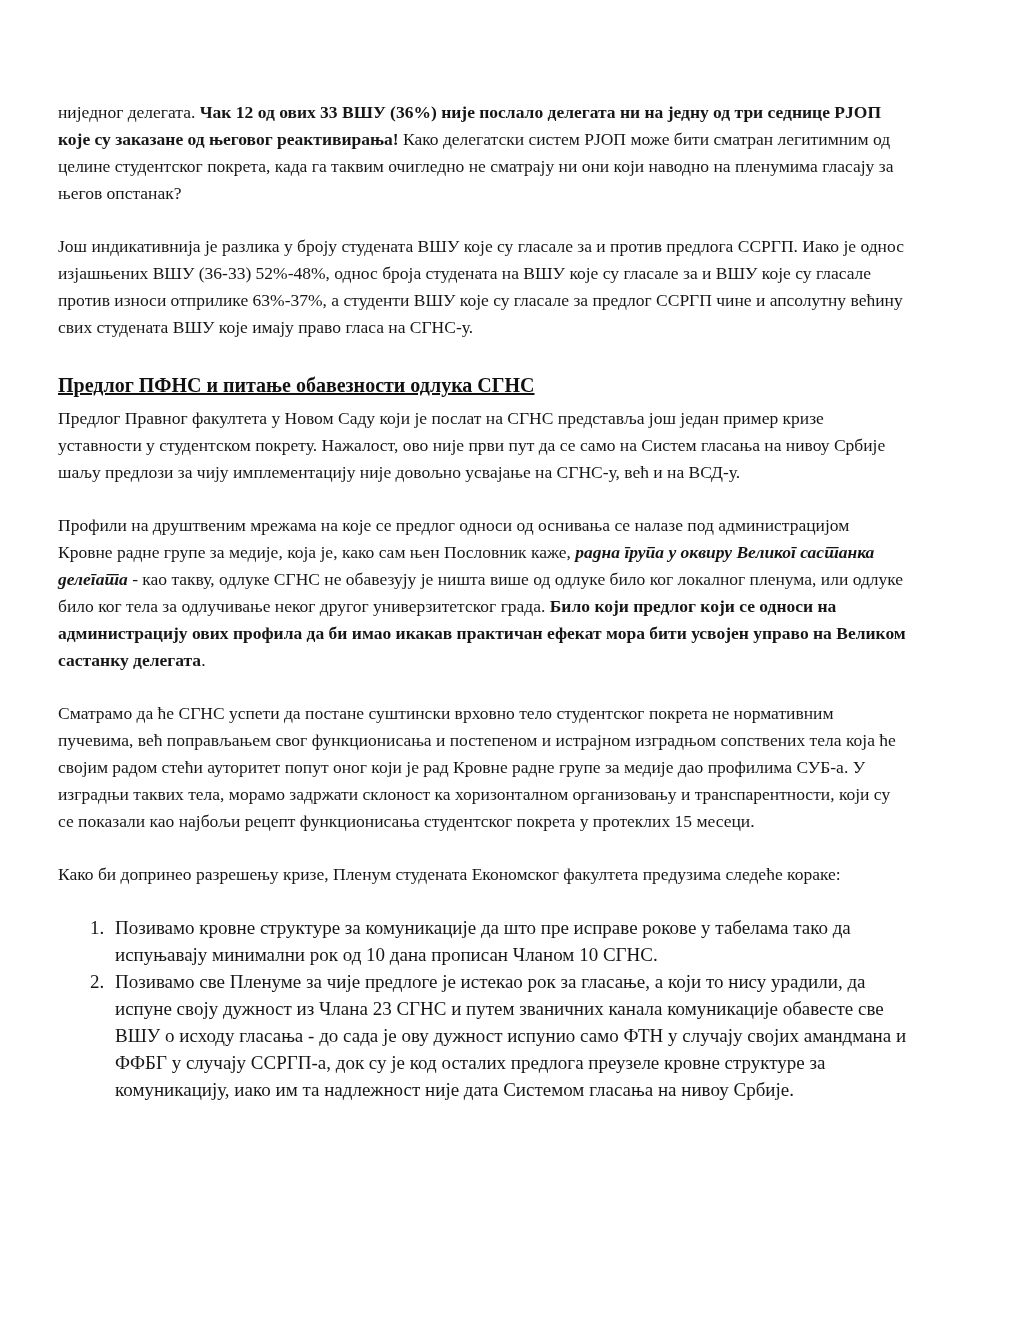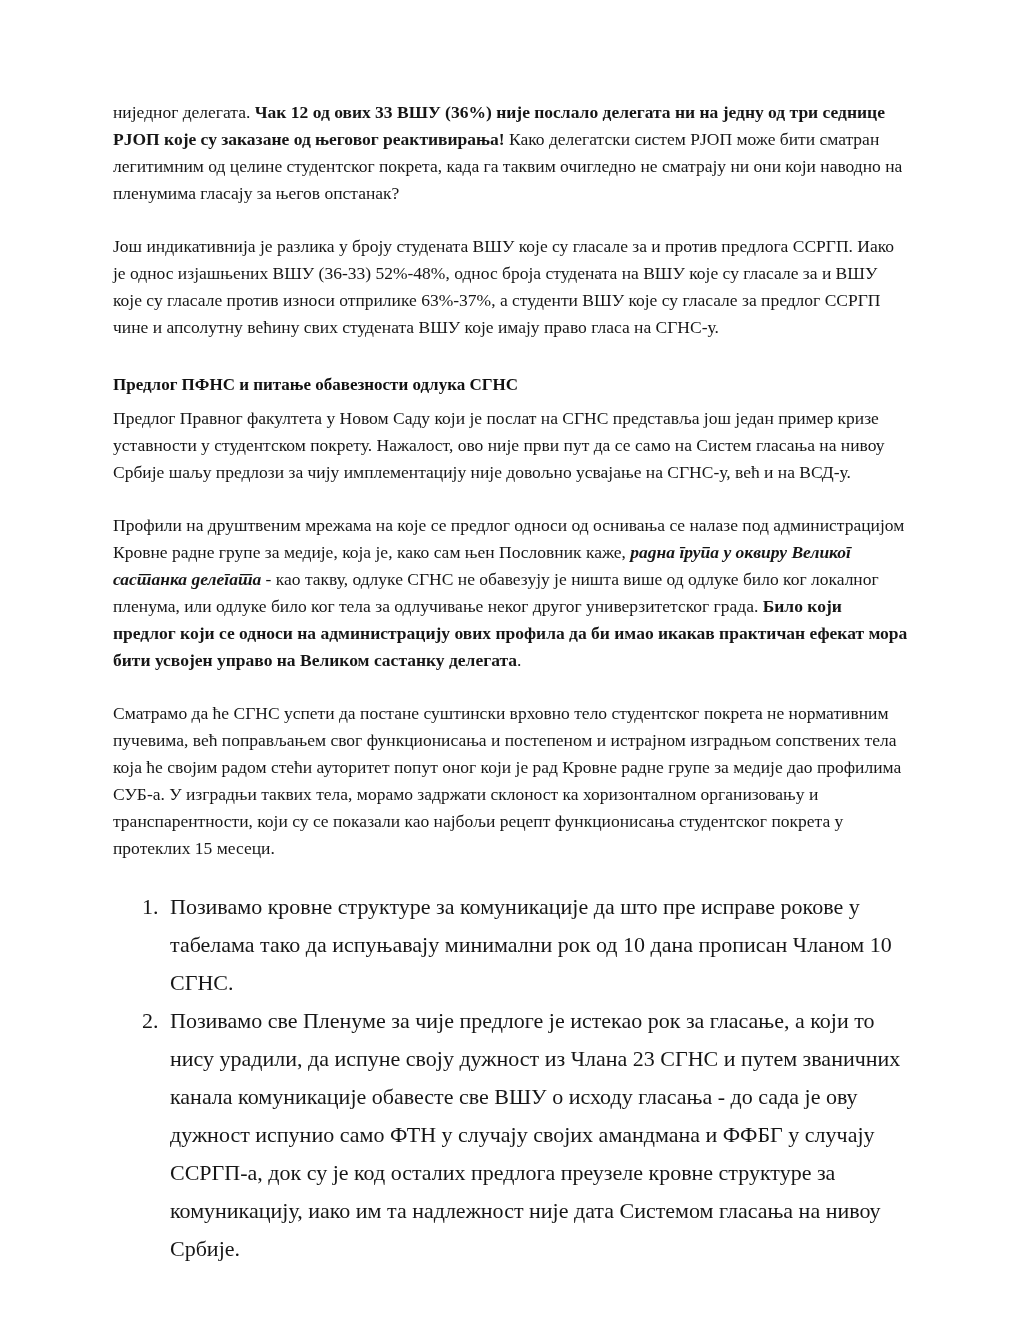--- a/index.html
+++ b/index.html
@@ -9,42 +9,43 @@
     overflow: hidden;
   }
   body {
     background: #ffffff;
     font-family: "Liberation Serif", serif;
     color: #161616;
   }
   .page {
     width: 1024px;
     height: 1333px;
-    padding: 99px 116px 0 113px;
+    padding: 99px 116px 0 58px;
   }
   p.body-text {
     font-size: 17.5px;
     line-height: 27px;
     margin-bottom: 26px;
     text-align: left;
   }
   p.body-text .b { font-weight: bold; }
   p.body-text .i { font-style: italic; }
   h1.doc-heading {
-    font-size: 17px;
+    font-size: 20px;
     line-height: 30px;
     font-weight: bold;
+    text-decoration: underline;
     margin: 29px 0 5px 0;
     color: #111111;
   }
   ol.doc-list {
     margin: 0 0 26px 0;
     padding-left: 51px;
-    font-size: 22px;
-    line-height: 38px;
+    font-size: 19px;
+    line-height: 27px;
   }
   ol.doc-list li {
     margin: 0;
     padding-left: 6px;
   }
 </style>
 </head>
 <body>
 
 <div class="page">
@@ -55,19 +56,20 @@
 
   <h1 class="doc-heading">Предлог ПФНС и питање обавезности одлука СГНС</h1>
 
   <p class="body-text">Предлог Правног факултета у Новом Саду који је послат на СГНС представља још један пример кризе уставности у студентском покрету. Нажалост, ово није први пут да се само на Систем гласања на нивоу Србије шаљу предлози за чију имплементацију није довољно усвајање на СГНС-у, већ и на ВСД-у.</p>
 
   <p class="body-text"><span>Профили на друштвеним мрежама на које се предлог односи од оснивања се налазе под администрацијом Кровне радне групе за медије, која је, како сам њен Пословник каже, </span><span class="b i">радна група у оквиру Великог састанка делегата</span><span> - као такву, одлуке СГНС не обавезују је ништа више од одлуке било ког локалног пленума, или одлуке било ког тела за одлучивање неког другог универзитетског града. </span><span class="b">Било који предлог који се односи на администрацију ових профила да би имао икакав практичан ефекат мора бити усвојен управо на Великом састанку делегата</span><span>.</span></p>
 
   <p class="body-text">Сматрамо да ће СГНС успети да постане суштински врховно тело студентског покрета не нормативним пучевима, већ поправљањем свог функционисања и постепеном и истрајном изградњом сопствених тела која ће својим радом стећи ауторитет попут оног који је рад Кровне радне групе за медије дао профилима СУБ-а. У изградњи таквих тела, морамо задржати склоност ка хоризонталном организовању и транспарентности, који су се показали као најбољи рецепт функционисања студентског покрета у протеклих 15 месеци.</p>
 
 
+  <p class="body-text">Како би допринео разрешењу кризе, Пленум студената Економског факултета предузима следеће кораке:</p>
 
   <ol class="doc-list">
     <li>Позивамо кровне структуре за комуникације да што пре исправе рокове у табелама тако да испуњавају минимални рок од 10 дана прописан Чланом 10 СГНС.</li>
     <li>Позивамо све Пленуме за чије предлоге је истекао рок за гласање, а који то нису урадили, да испуне своју дужност из Члана 23 СГНС и путем званичних канала комуникације обавесте све ВШУ о исходу гласања - до сада је ову дужност испунио само ФТН у случају својих амандмана и ФФБГ у случају ССРГП-а, док су је код осталих предлога преузеле кровне структуре за комуникацију, иако им та надлежност није дата Системом гласања на нивоу Србије.</li>
   </ol>
 
 </div>
 
 </body></html>

